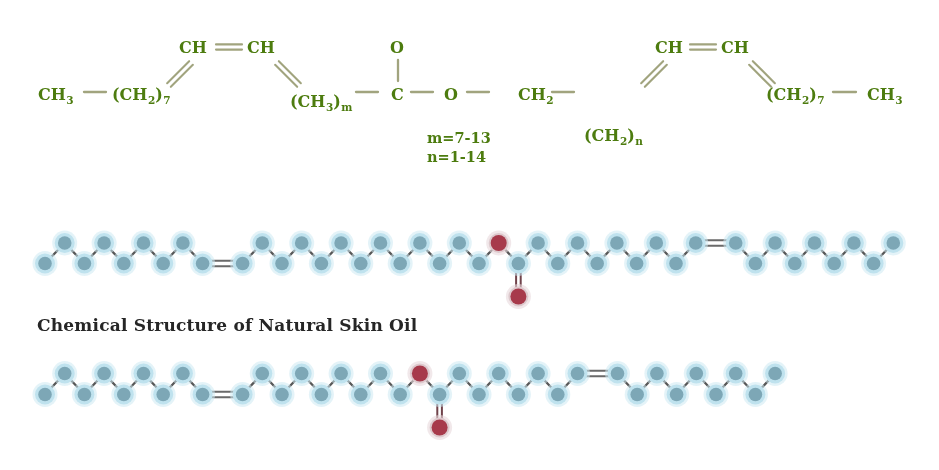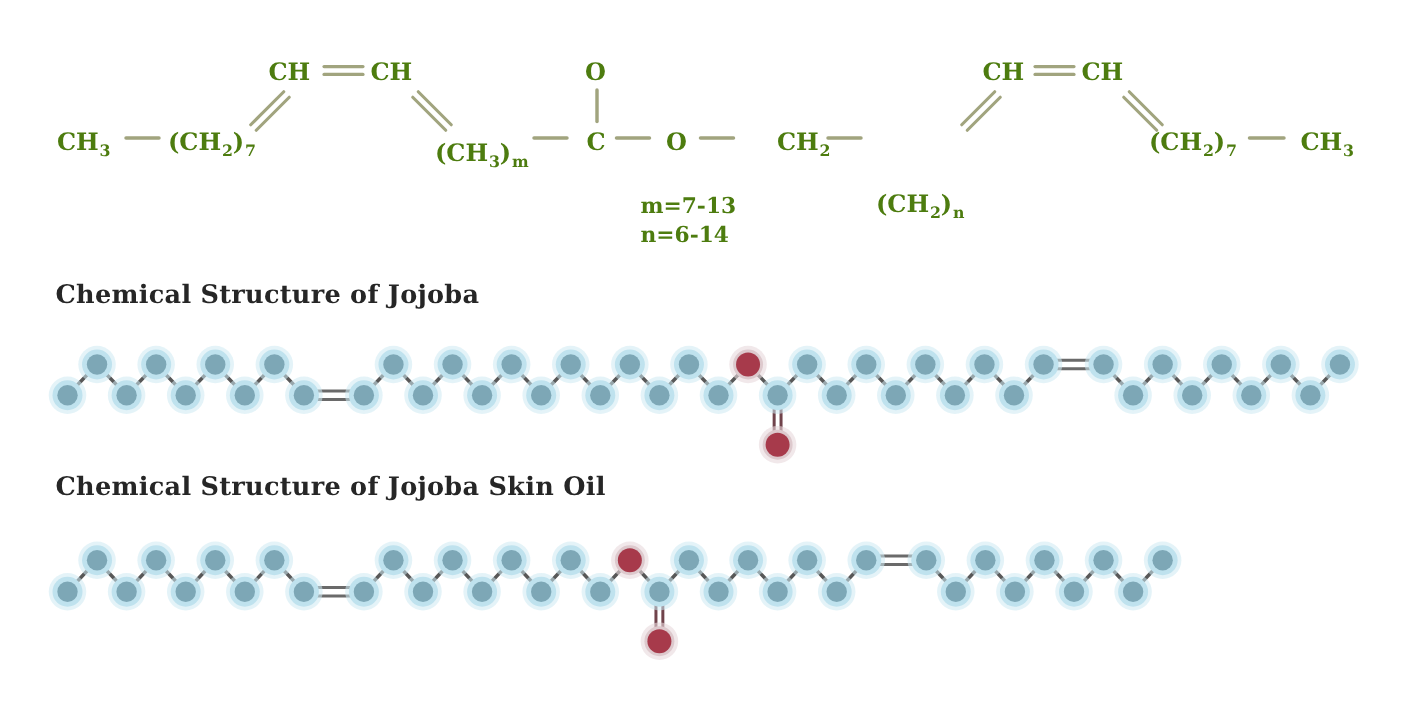--- a/index.html
+++ b/index.html
@@ -85,25 +85,24 @@
       <div class="ftoken" style="left: 518px; top: 85px;"><span>CH</span><span class="sub">2</span></div>
       <div class="ftoken" style="left: 584px; top: 85px; margin-top: 41px;"><span>(CH</span><span class="sub">2</span><span>)</span><span class="sub">n</span></div>
       <div class="ftoken" style="left: 655px; top: 38px;"><span>CH</span></div>
       <div class="ftoken" style="left: 721px; top: 38px;"><span>CH</span></div>
       <div class="ftoken" style="left: 766px; top: 85px;"><span>(CH</span><span class="sub">2</span><span>)</span><span class="sub">7</span></div>
       <div class="ftoken" style="left: 867px; top: 85px;"><span>CH</span><span class="sub">3</span></div>
     </div>
 
   <div class="mn-note">
     <div>m=7-13</div>
-    <div>n=6-14</div>
+    <div>n=1-14</div>
   </div>
 
-  <div class="heading" id="heading-jojoba">Chemical Structure of Jojoba</div>
-  <div class="heading" id="heading-skinoil">Chemical Structure of Jojoba Skin Oil</div>
+  <div class="heading" id="heading-skinoil">Chemical Structure of Natural Skin Oil</div>
 
   <svg id="chain-layer" width="939" height="470">
       <g>
         <line x1="45" y1="263.5" x2="64.7" y2="243" stroke="#585858" stroke-width="2.3" stroke-linecap="round"></line>
         <line x1="64.7" y1="243" x2="84.4" y2="263.5" stroke="#585858" stroke-width="2.3" stroke-linecap="round"></line>
         <line x1="84.4" y1="263.5" x2="104.10000000000001" y2="243" stroke="#585858" stroke-width="2.3" stroke-linecap="round"></line>
         <line x1="104.10000000000001" y1="243" x2="123.80000000000001" y2="263.5" stroke="#585858" stroke-width="2.3" stroke-linecap="round"></line>
         <line x1="123.80000000000001" y1="263.5" x2="143.5" y2="243" stroke="#585858" stroke-width="2.3" stroke-linecap="round"></line>
         <line x1="143.5" y1="243" x2="163.2" y2="263.5" stroke="#585858" stroke-width="2.3" stroke-linecap="round"></line>
         <line x1="163.2" y1="263.5" x2="182.89999999999998" y2="243" stroke="#585858" stroke-width="2.3" stroke-linecap="round"></line>

